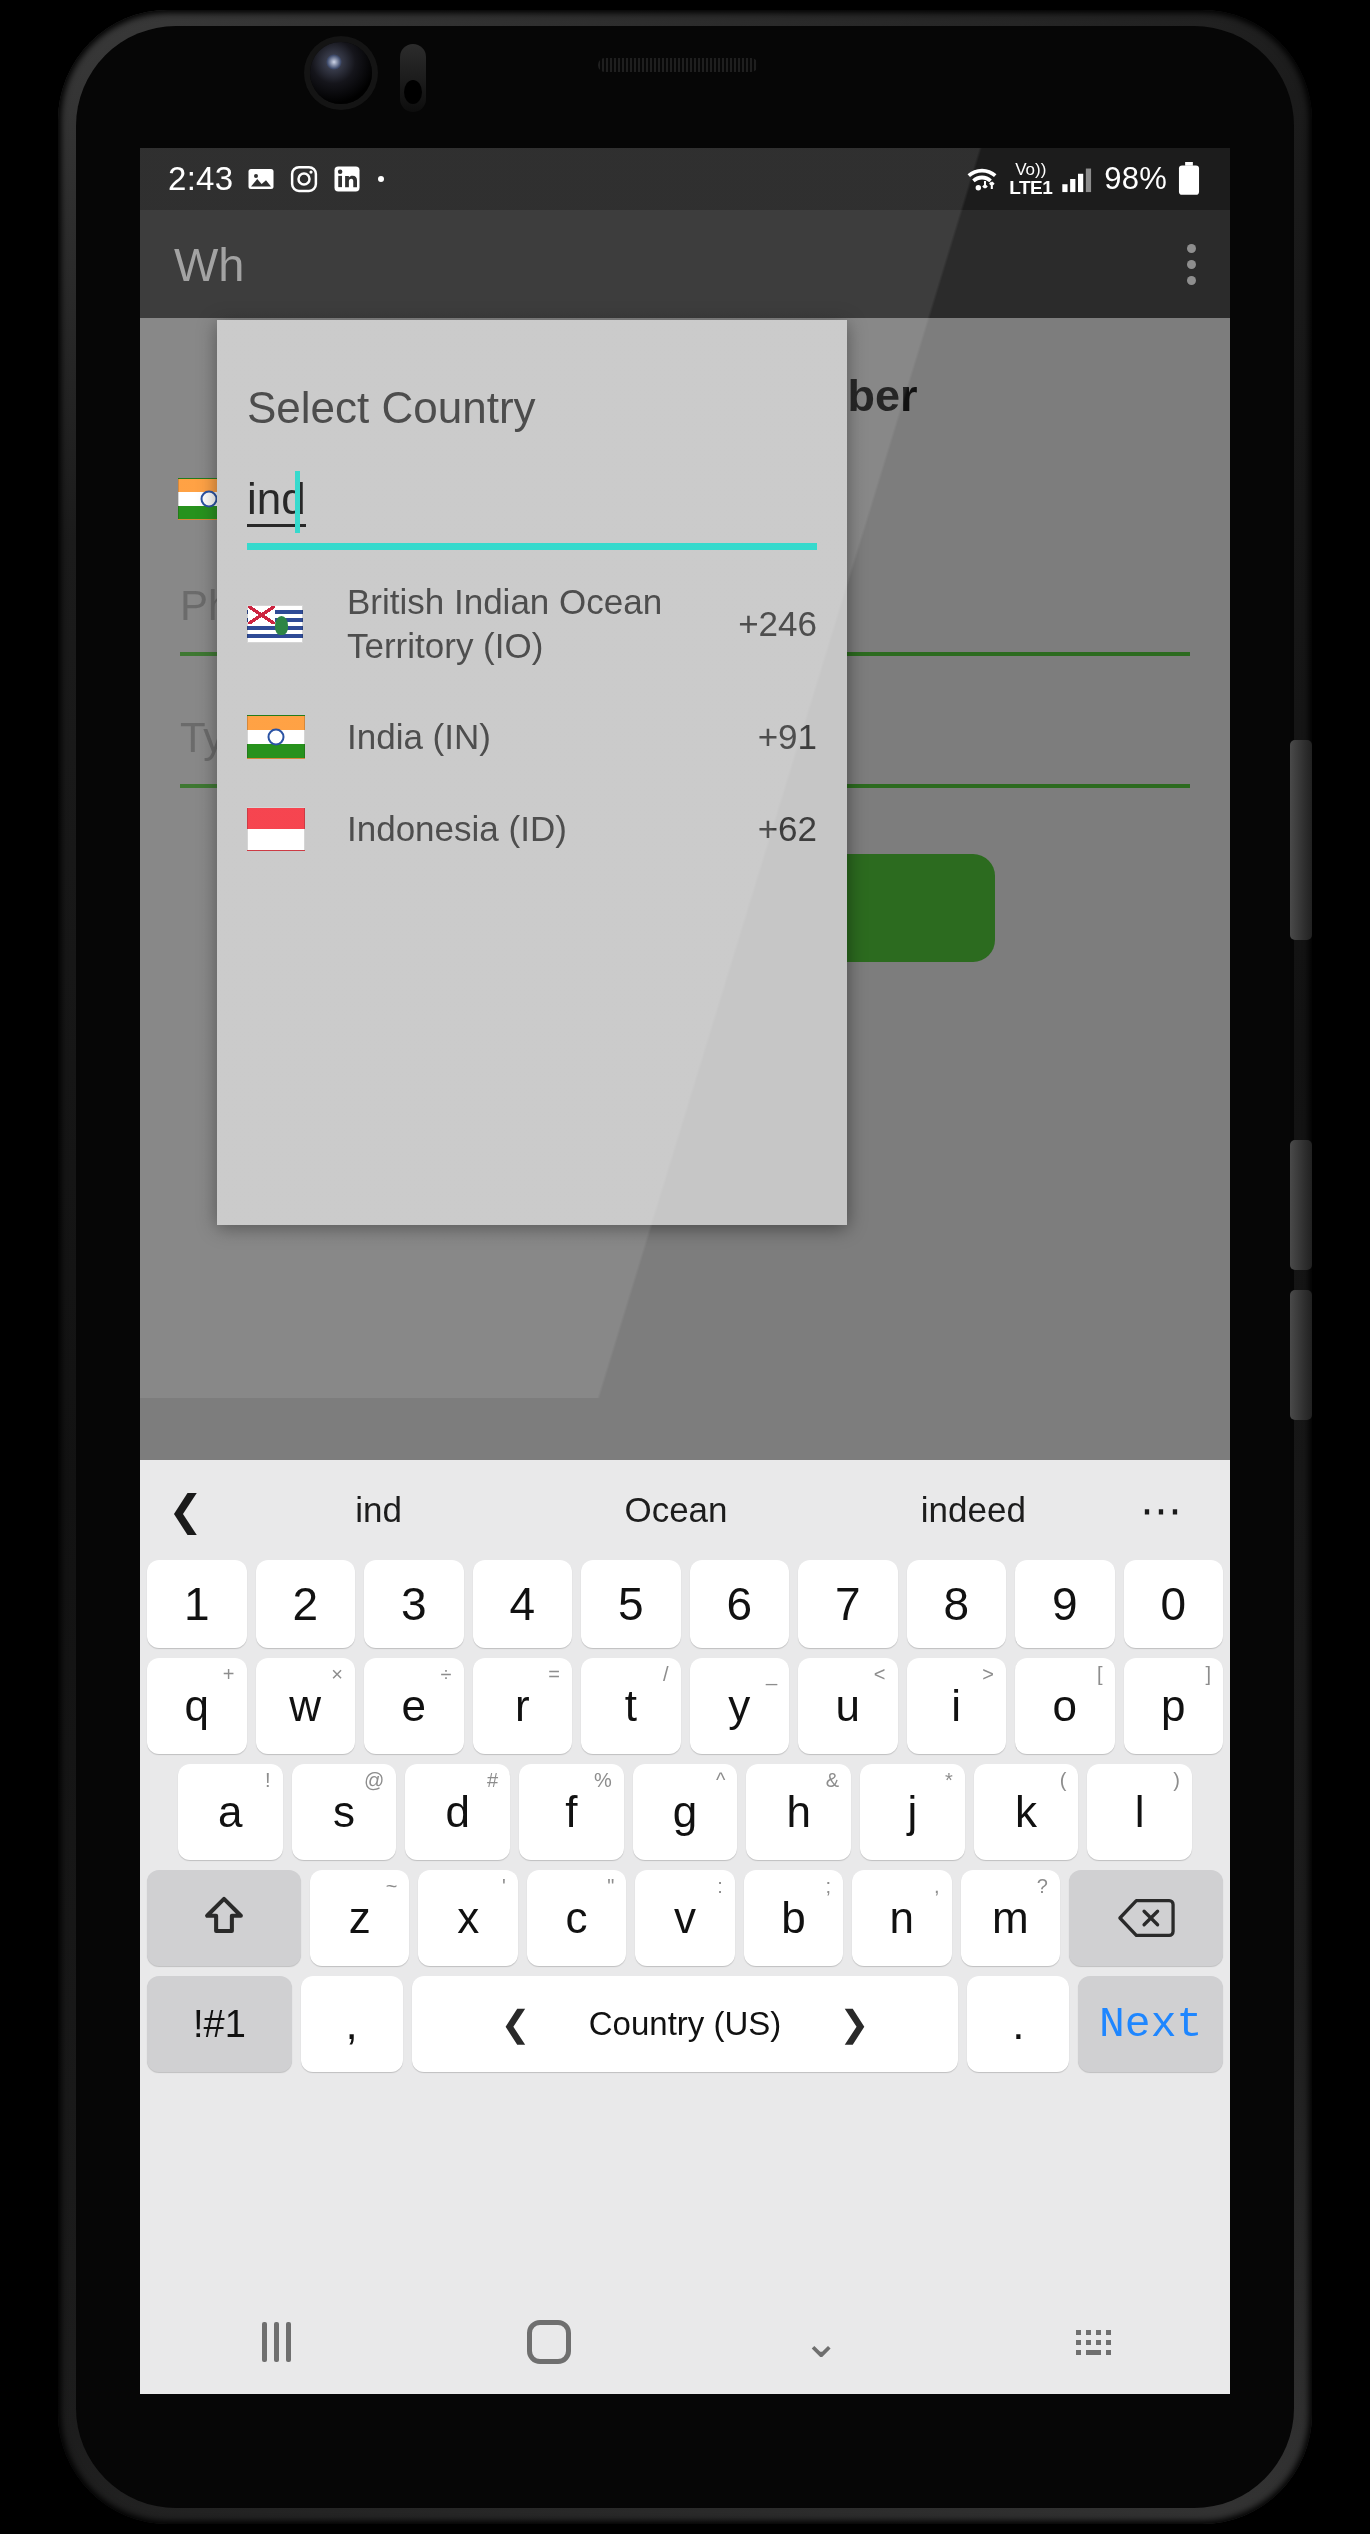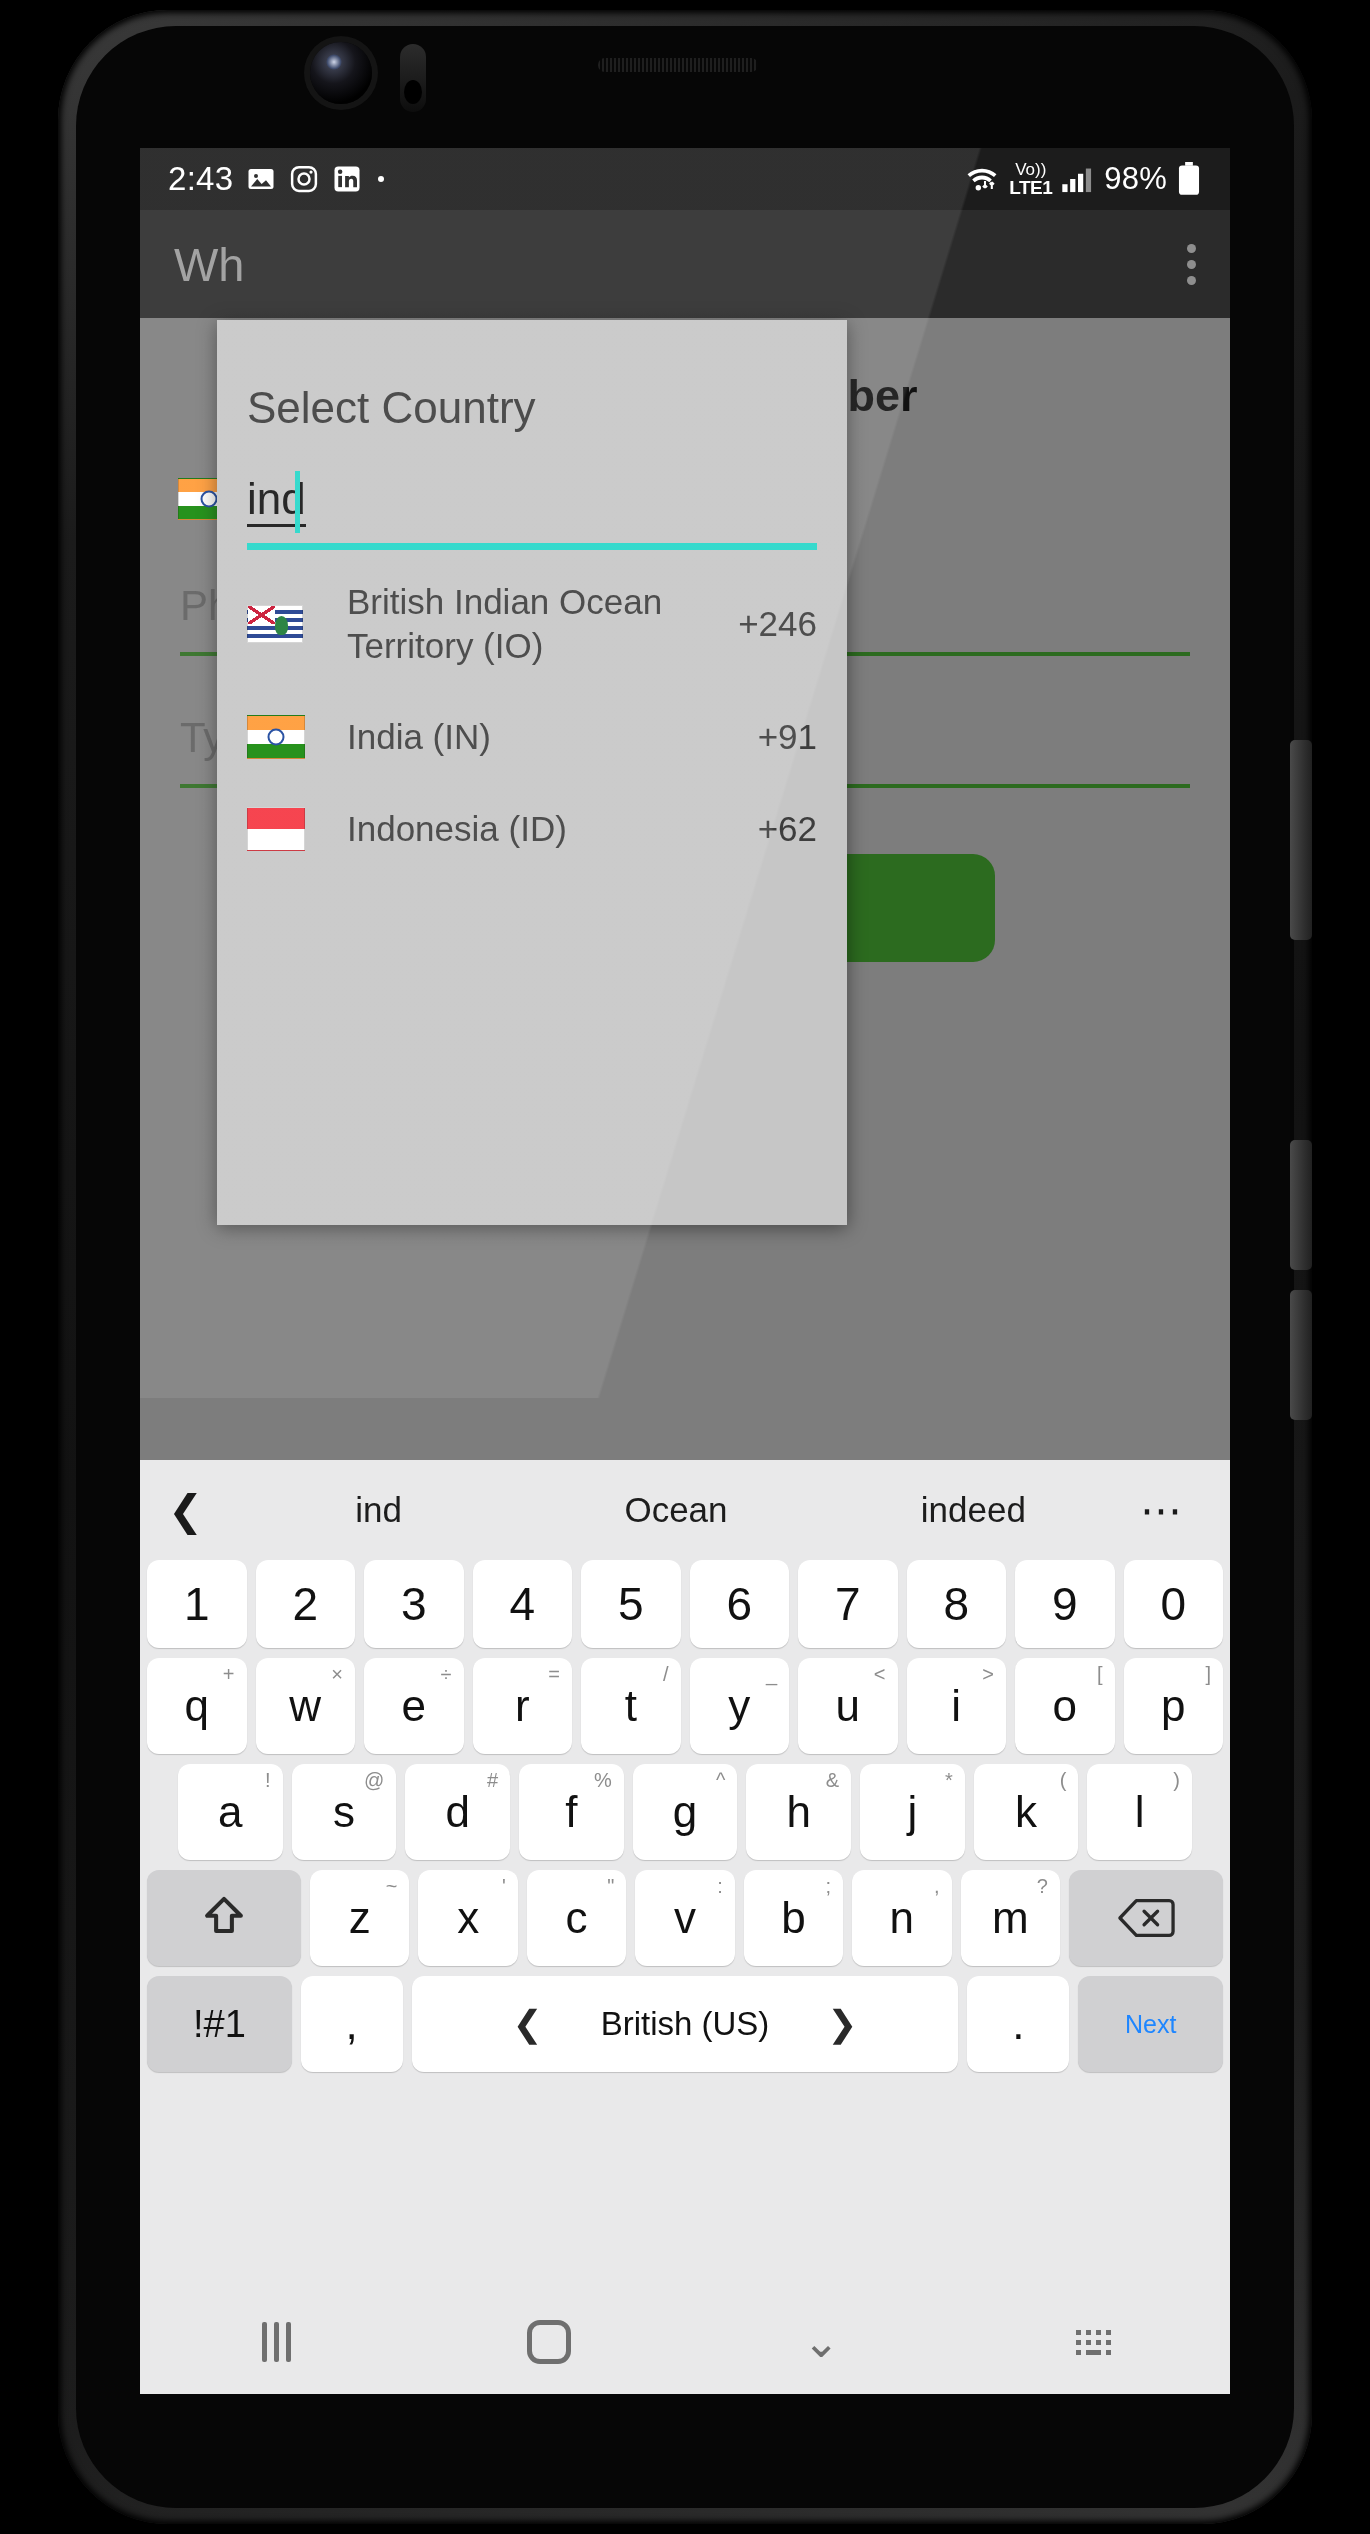--- a/index.html
+++ b/index.html
@@ -193,21 +193,21 @@
   }
   .key .sub {
     position:absolute; top: 5px; right: 12px;
     font-size: 20px; color:#8d8d8d;
   }
   .key.grey { background:#d0d0d2; }
   .key.wide-shift { flex: 1.55 1 0; }
   .key.wide-del   { flex: 1.55 1 0; }
   .key.sym        { flex: 1.35 1 0; font-size: 38px;}
   .key.space      { flex: 5.1 1 0; font-size: 33px; }
-  .key.next       { flex: 1.35 1 0; font-size: 25px; color:#1e86ff; }
+  .key.next       { flex: 1.35 1 0; font-size: 43px; color:#1e86ff;font-family:Liberation Mono, monospace; }
   .key.punct      { flex: .95 1 0; }
   #row-num .key   { height: 88px; font-size:46px; }
   #row-q { }
   #row-a { padding: 0 38px; }
   #row-z { }
   #row-bottom { margin-top: 2px; }
   .space-inner { display:flex; align-items:center; justify-content:center; gap: 58px; width:100%; }
   .space-arrow { font-size: 36px; color:#2a2a2a; }
 
   
@@ -522,21 +522,21 @@
         </span>
       </div>
     </div>
 
     <div class="krow" id="row-bottom">
       <div class="key grey sym">!#1</div>
       <div class="key punct">,</div>
       <div class="key space">
         <span class="space-inner">
           <span class="space-arrow">❮</span>
-          <span>British (US)</span>
+          <span>Country (US)</span>
           <span class="space-arrow">❯</span>
         </span>
       </div>
       <div class="key punct">.</div>
       <div class="key grey next">Next</div>
     </div>
   </div>
 
   <div id="nav-bar">
     <div class="nav-item">

